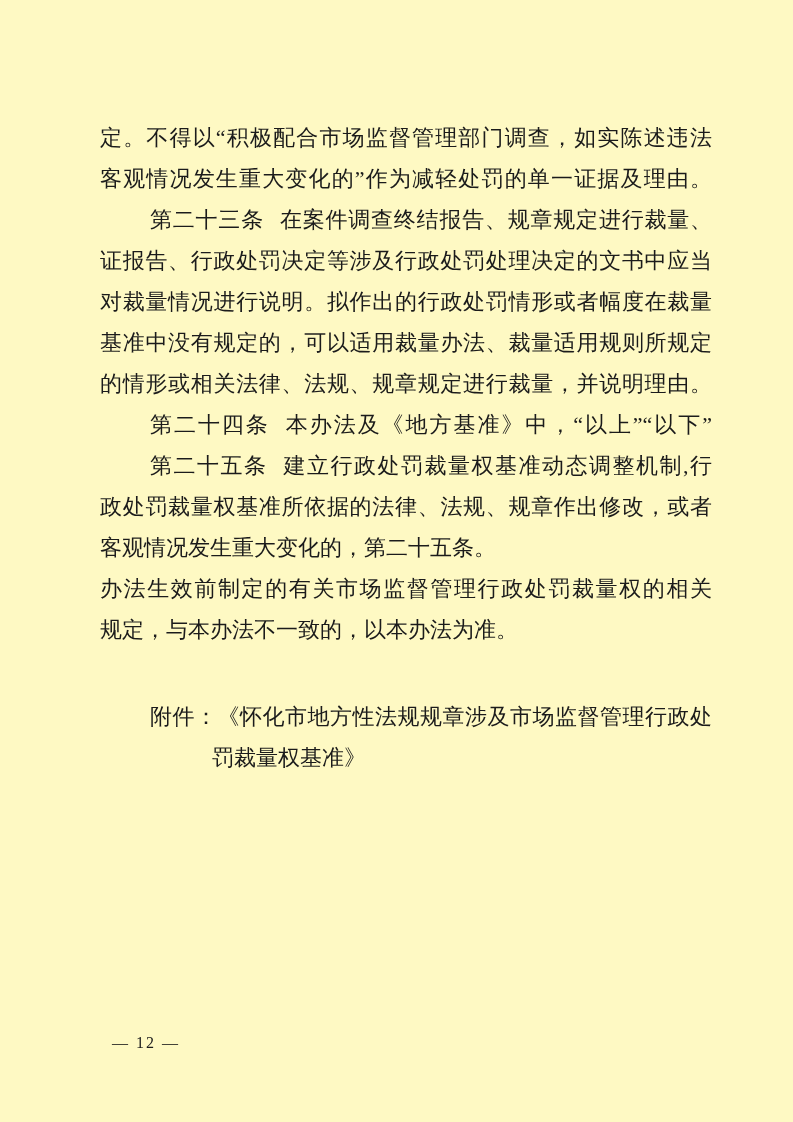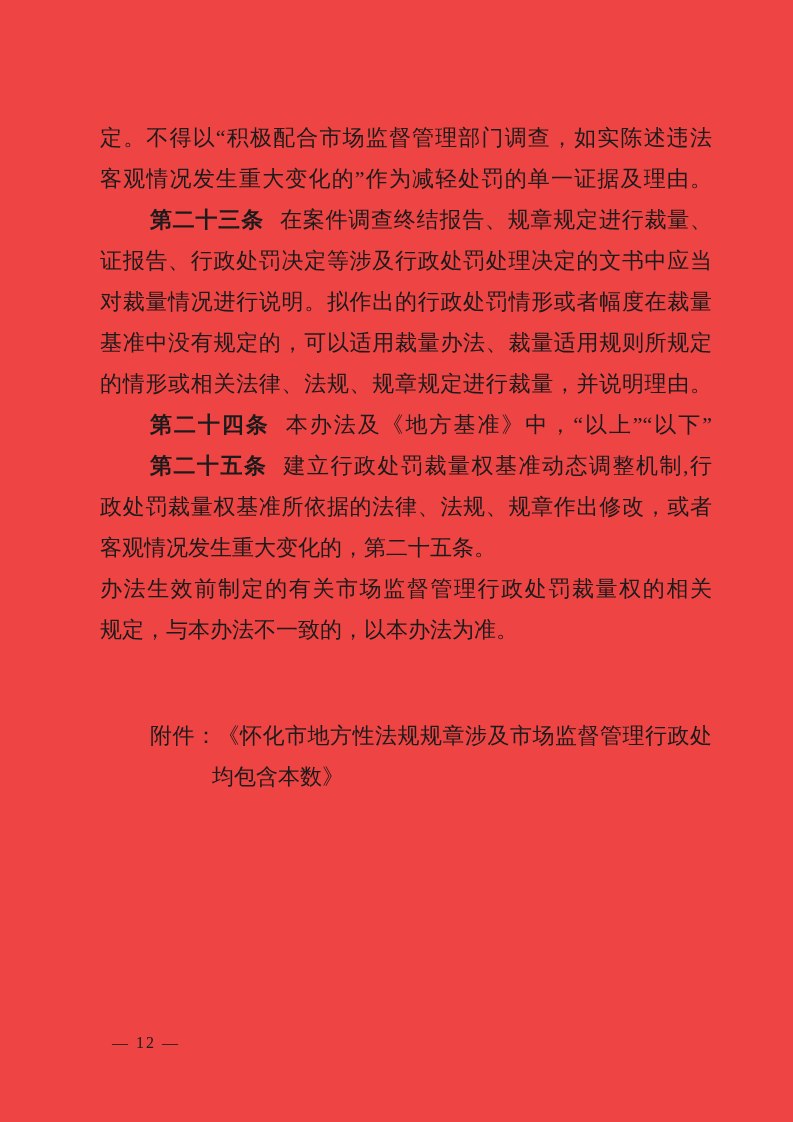--- a/index.html
+++ b/index.html
@@ -11,21 +11,21 @@
     width: 793px;
     height: 1122px;
     position: relative;
     overflow: hidden;
     font-family: "Liberation Serif", "DejaVu Serif", serif;
     color: #1b1b1b;
   }
   .page {
     position: absolute;
     inset: 0;
-    background: #ef4444;
+    background: #fef9c3;
   }
   .content {
     position: absolute;
     left: 100px;
     top: 117px;
     width: 612px;
   }
   .line {
     height: 41px;
     line-height: 41px;
@@ -35,25 +35,25 @@
     text-justify: inter-character;
     overflow: hidden;
   }
   .line.last {
     text-align-last: left;
   }
   .line.indent {
     text-indent: 50px;
   }
   .art {
-    font-weight: bold;
+    font-weight: normal;
     margin-right: 16px;
   }
   .attach-1 {
-    margin-top: 65px;
+    margin-top: 46px;
     text-indent: 50px;
   }
   .attach-2 {
     text-indent: 112px;
     text-align-last: left;
   }
   .footer {
     position: absolute;
     left: 112px;
     top: 1030px;
@@ -92,19 +92,19 @@
       <div class="line last">客观情况发生重大变化的，第二十五条。</div>
     </div>
 
     <div>
       <div class="line">办法生效前制定的有关市场监督管理行政处罚裁量权的相关</div>
       <div class="line last">规定，与本办法不一致的，以本办法为准。</div>
     </div>
 
     <div>
       <div class="line attach-1">附件：《怀化市地方性法规规章涉及市场监督管理行政处</div>
-      <div class="line attach-2">均包含本数》</div>
+      <div class="line attach-2">罚裁量权基准》</div>
     </div>
 
   </div>
 
   <div class="footer">— 12 —</div>
 </div>
 
 </body></html>

